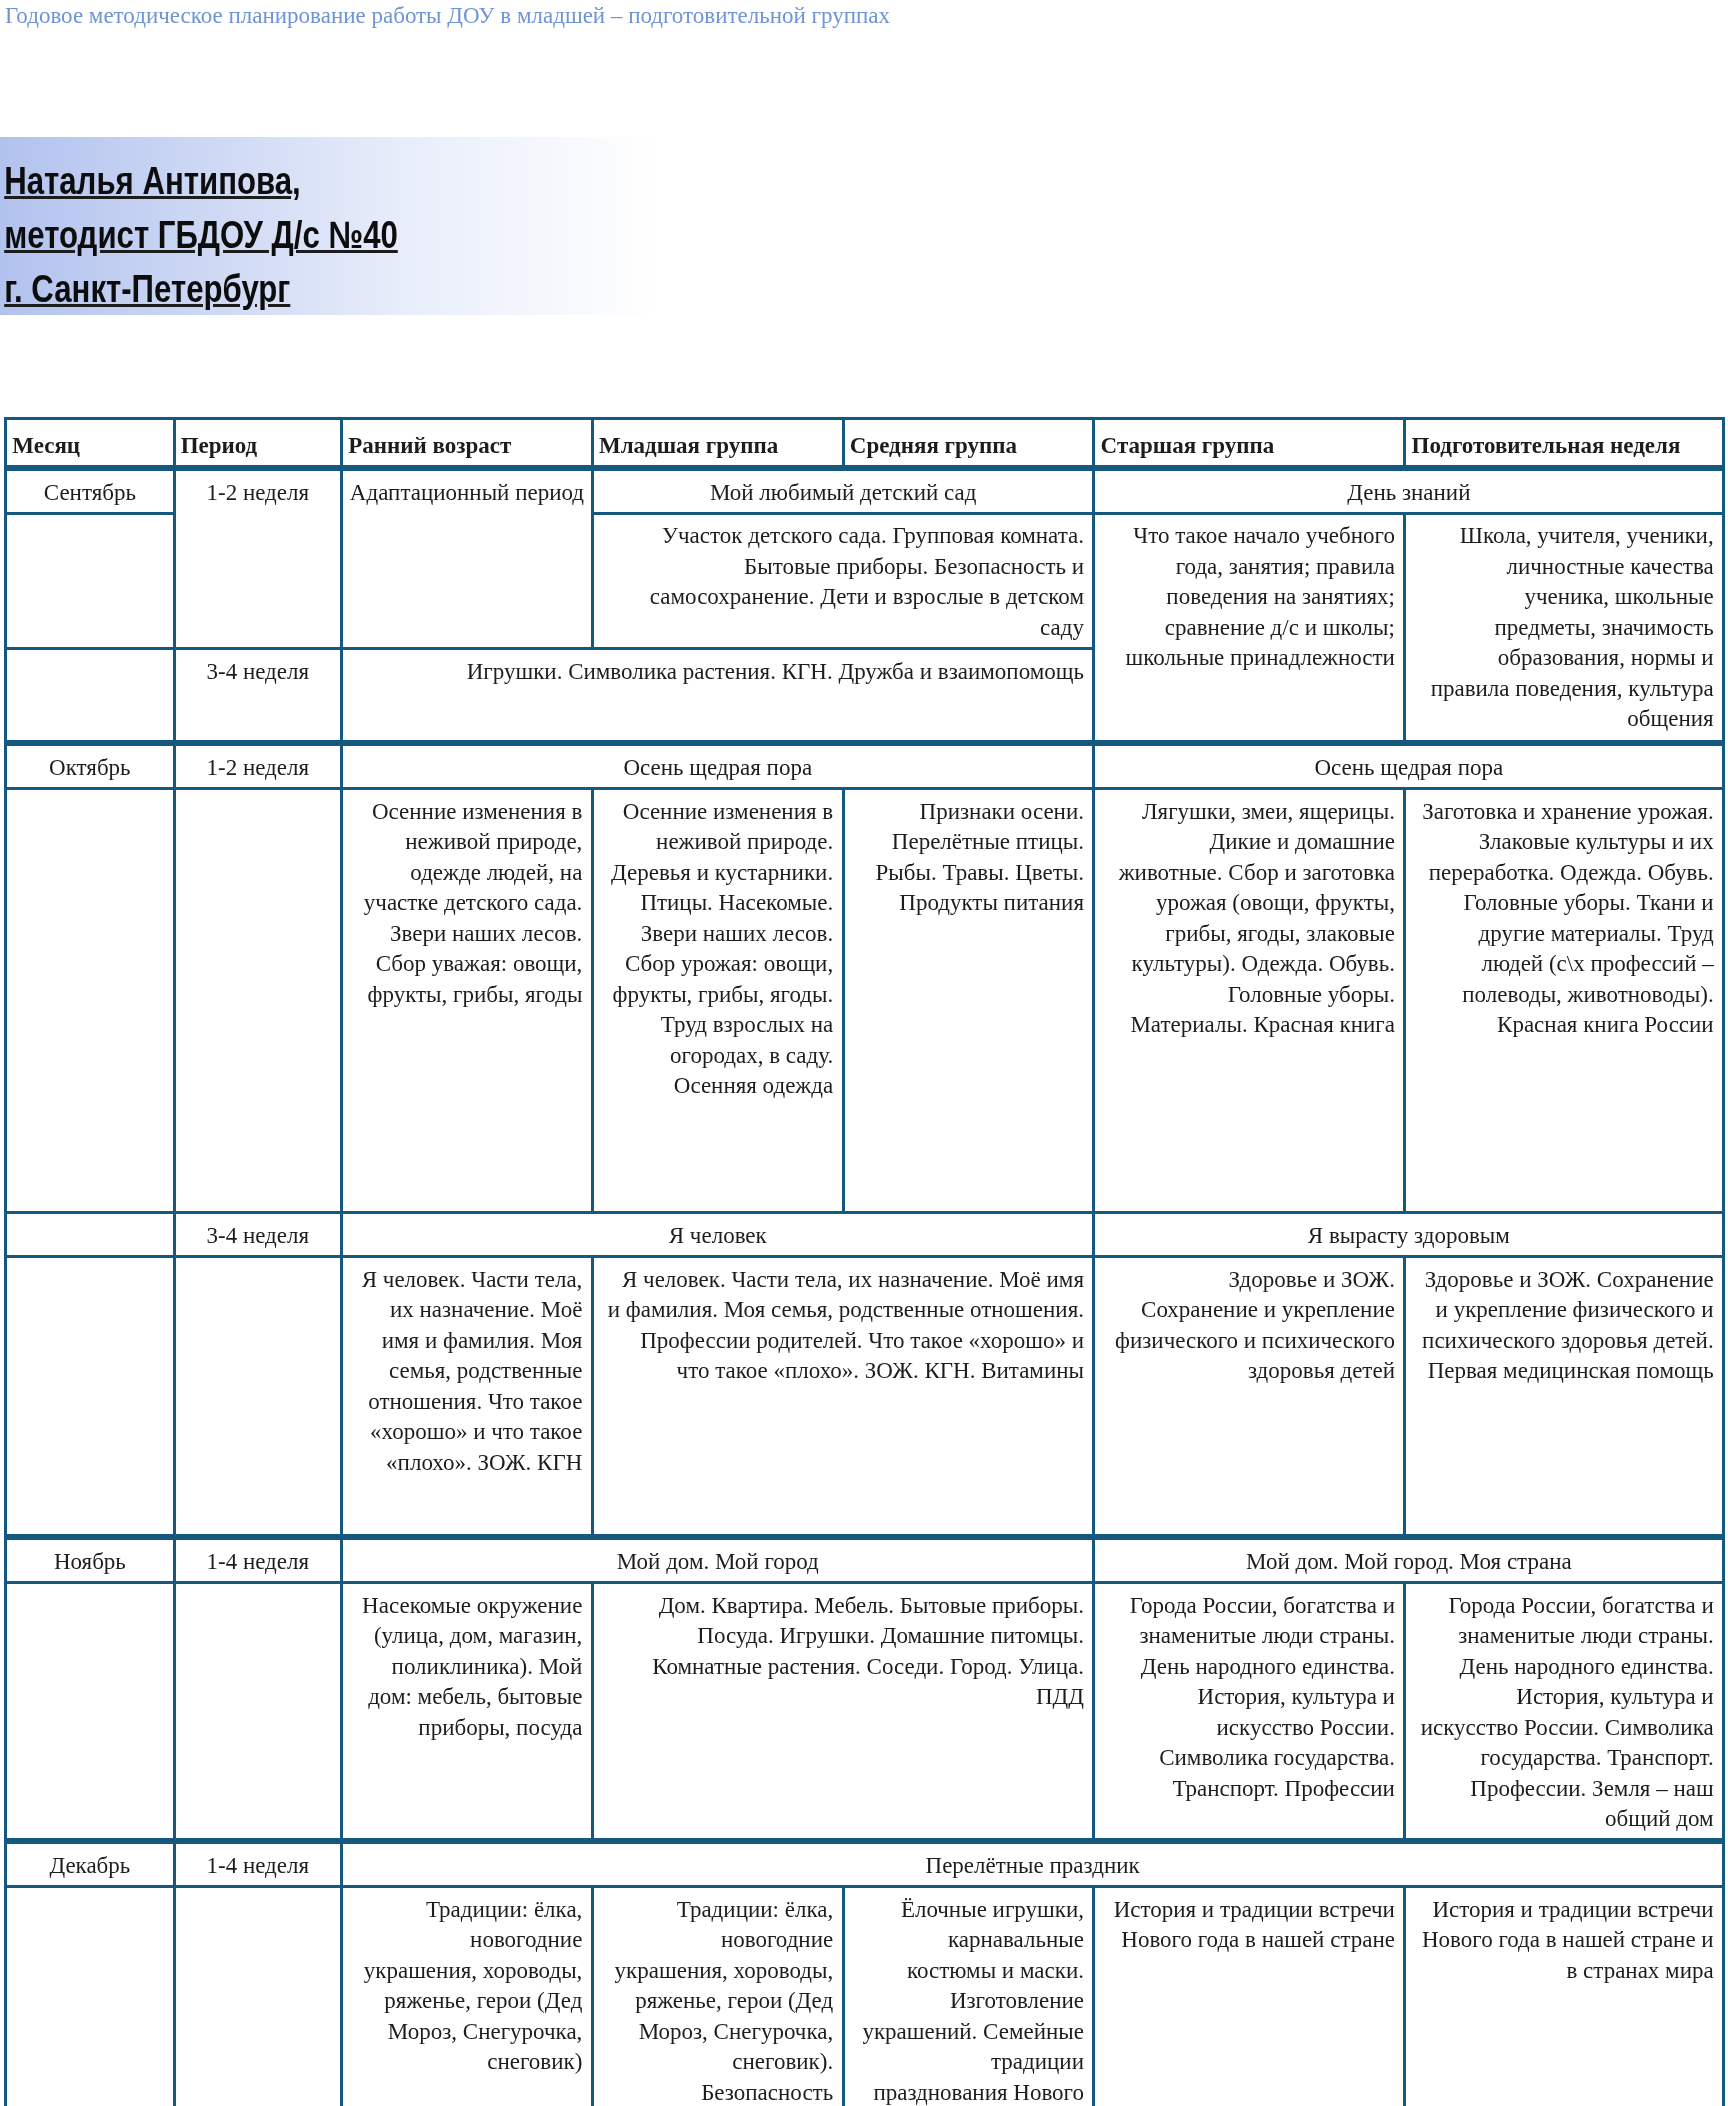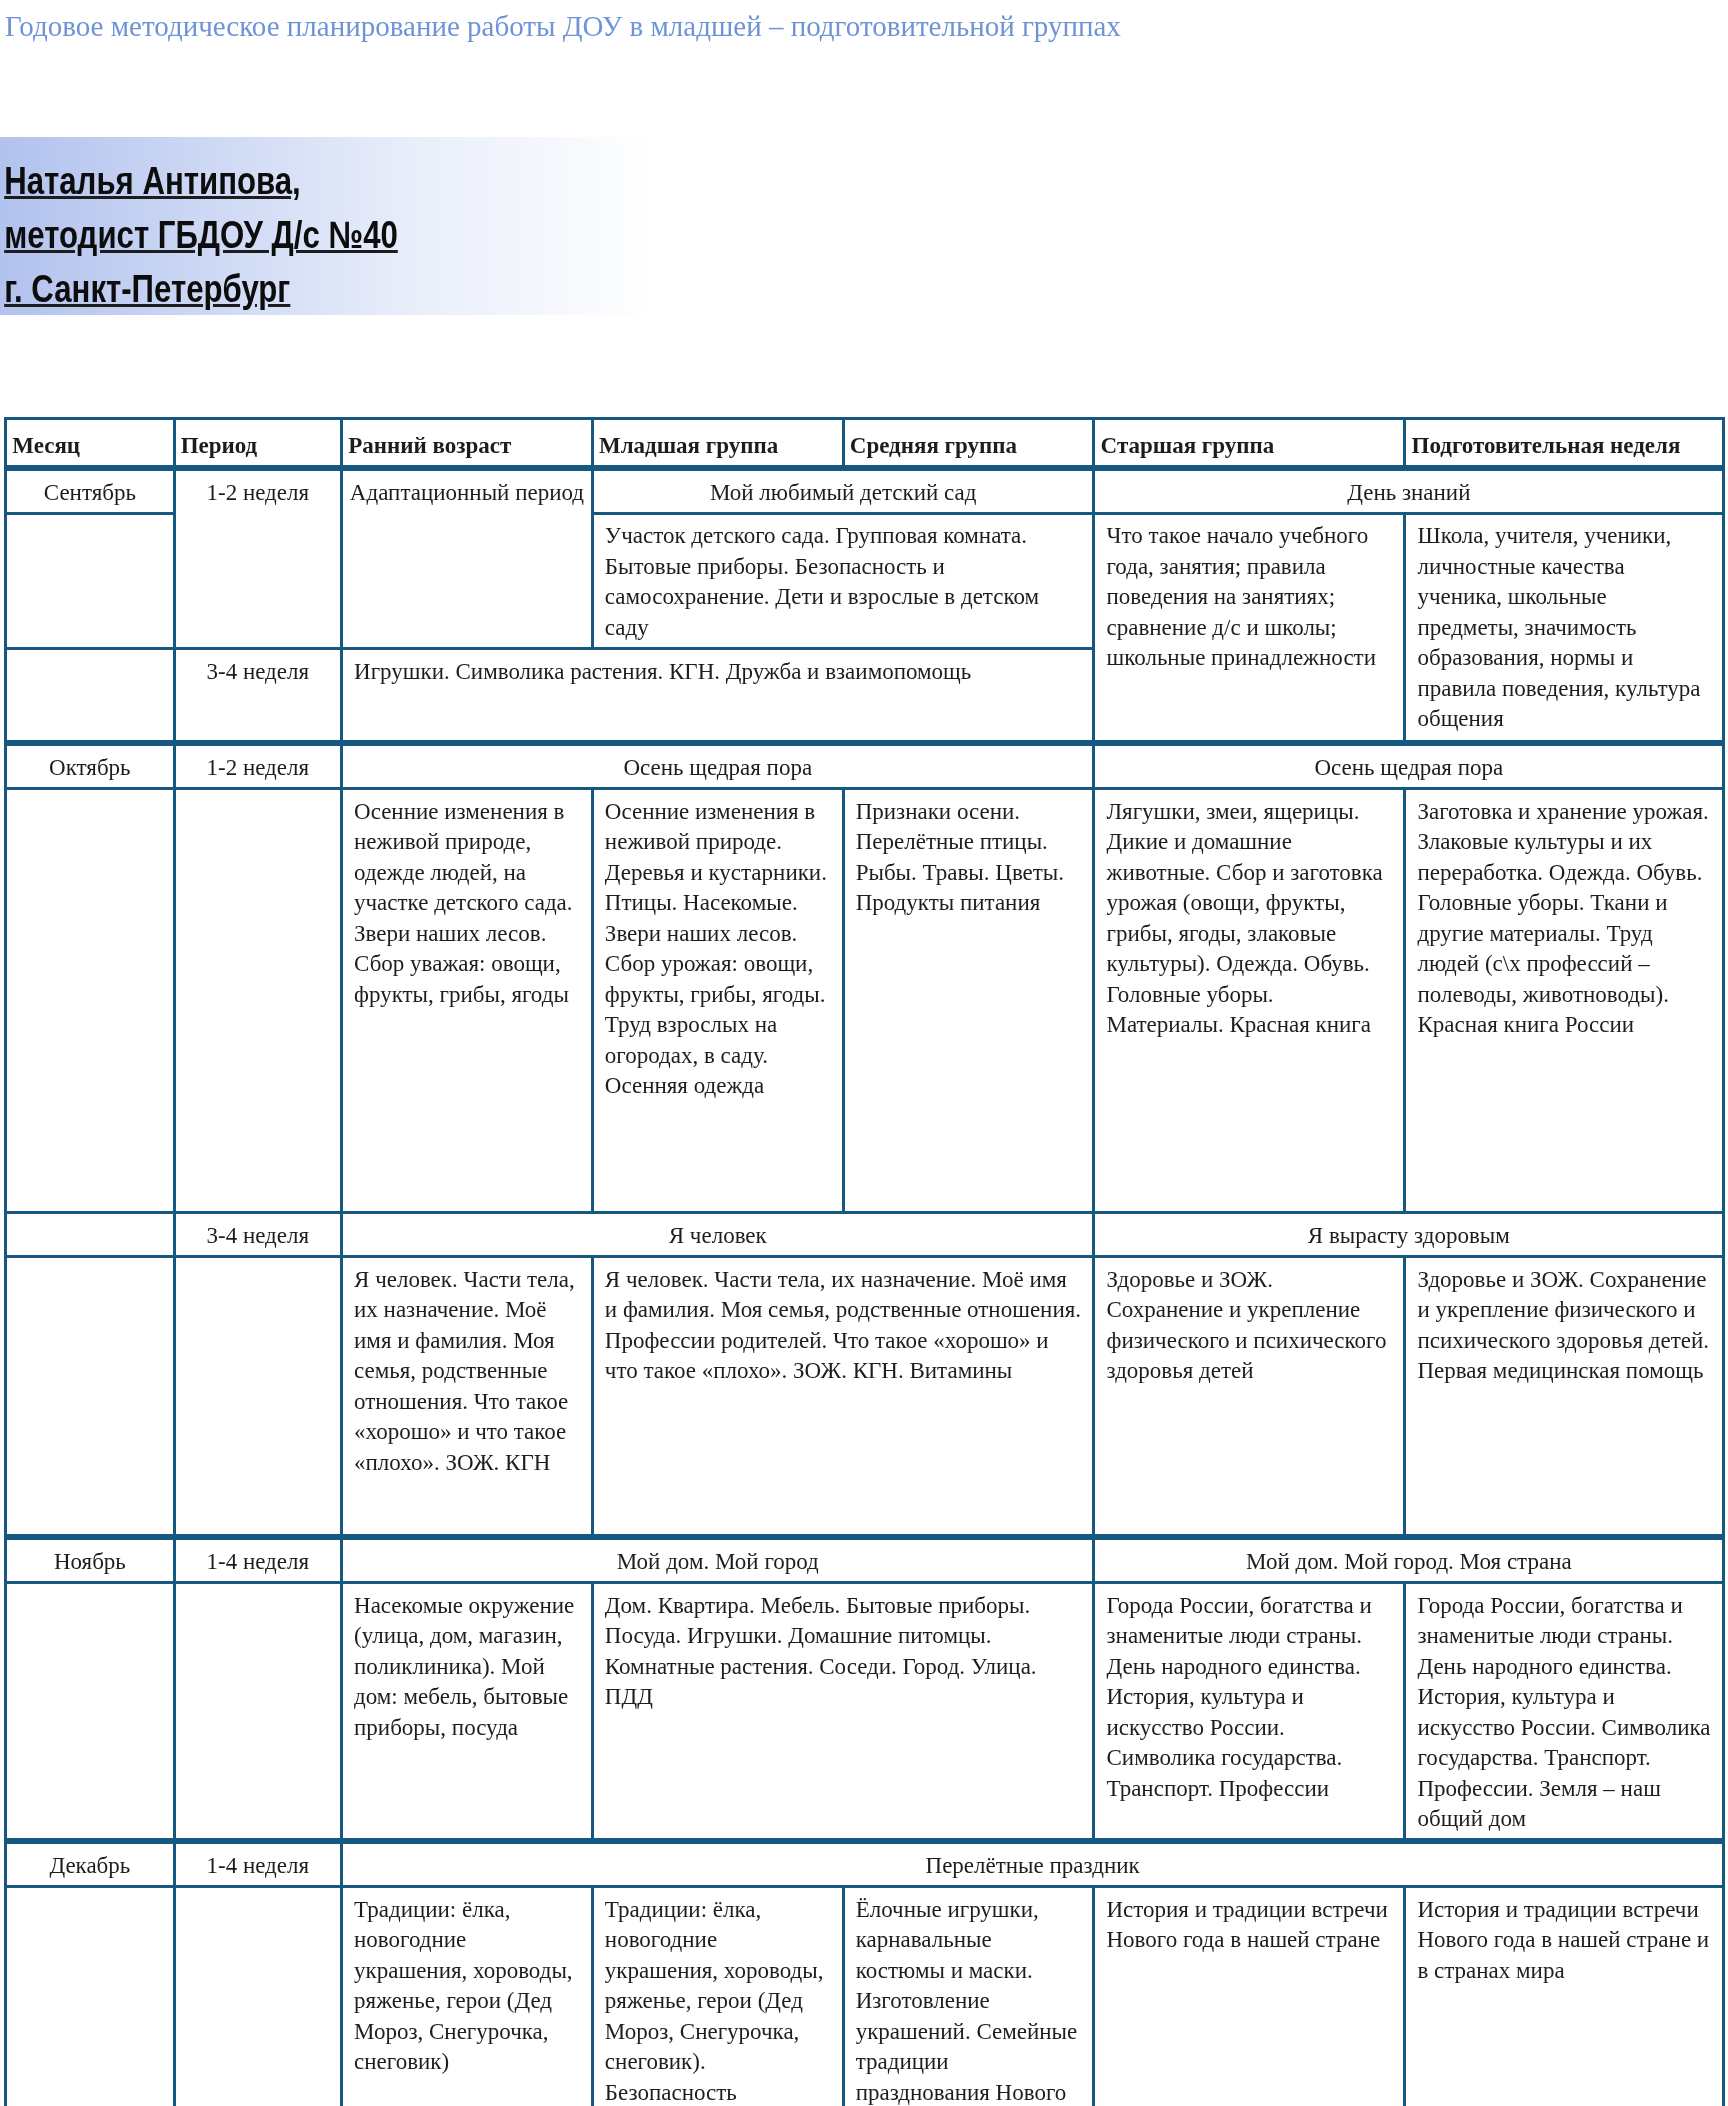--- a/index.html
+++ b/index.html
@@ -12,24 +12,23 @@
   body{
     width:1729px;height:2106px;
     background:#ffffff;
     overflow:hidden;
     position:relative;
     font-family:"Liberation Serif","DejaVu Serif",serif;
     color:var(--ink);
   }
   .page-title{
     position:absolute;left:5.1px;top:1.7px;
-    font-size:29px;line-height:1.2;
+    font-size:23px;line-height:1.2;
     color:var(--title);
     white-space:nowrap;
-    margin-top:7px;
   }
   .author-block{
     position:absolute;left:0;top:137px;width:100%;height:178px;
     background:linear-gradient(90deg,#b2c2ee 0%,#cdd8f4 12%,#e9eefa 24%,#ffffff 38%);
     text-decoration:underline;
   }
   .author-text{
     padding:17px 0 0 5.1px;
     font-family:"Liberation Sans","DejaVu Sans",sans-serif;
     font-weight:700;
@@ -62,21 +61,21 @@
     word-wrap:break-word;
   }
   tr.hdr td{
     font-weight:700;
     text-align:left;
     padding-top:11px;
     border-bottom-width:6px;
   }
   tr.block-start td{border-top-width:6px;}
   td.c{text-align:center;padding-left:5.1px;padding-right:5.1px;}
-  td.body{text-align:left;}
+  td.body{text-align:right;}
 </style>
 </head>
 <body>
 
 <div class="page-title">Годовое методическое планирование работы ДОУ в младшей – подготовительной группах</div>
 
 <div class="author-block">
   <div class="author-text">
     <div>Наталья Антипова,</div>
     <div>методист ГБДОУ Д/с №40</div>

